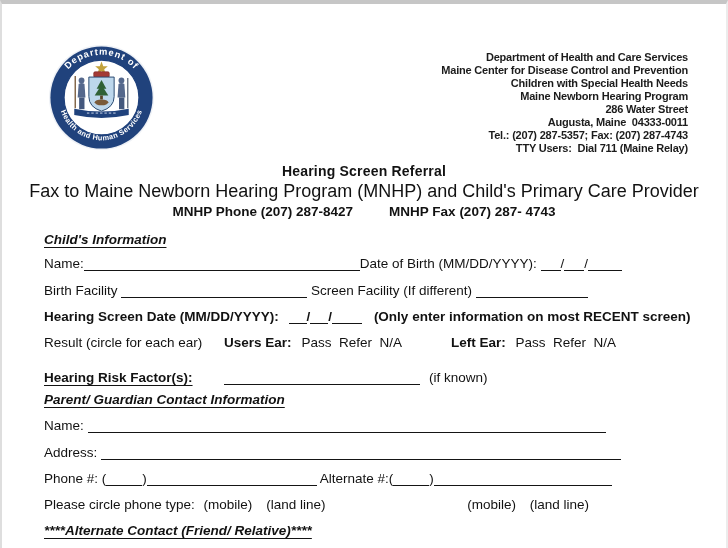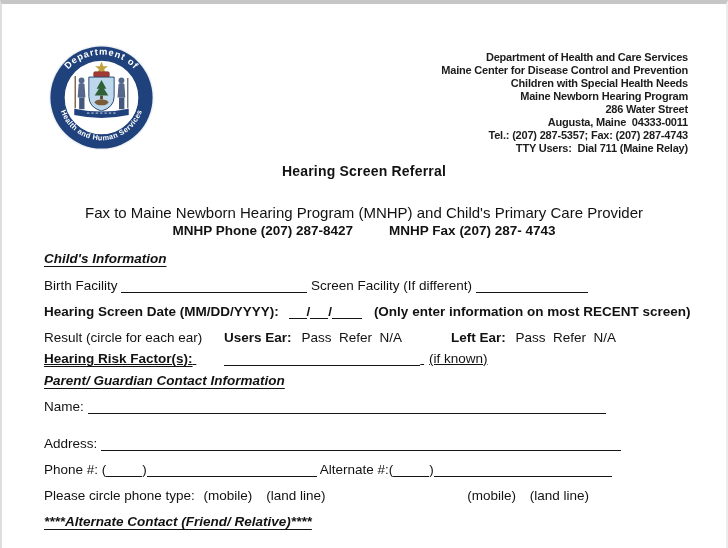--- a/index.html
+++ b/index.html
@@ -14,21 +14,21 @@
     border-right:2px solid #ececec;
     font-family:"Liberation Sans","DejaVu Sans",sans-serif;
     color:#121212;
     font-size:13.5px;
   }
   .logo-wrap { position:absolute; left:46px; top:40px; width:107px; height:107px; }
   .agency { text-align:right; padding:47px 38px 0 0; font-size:11px; font-weight:600;
             line-height:13px; letter-spacing:-0.2px; color:#1c1c1c; }
   .agency div { white-space:pre; }
   .doc-title { text-align:center; margin-top:8px; font-size:14px; font-weight:bold; letter-spacing:0.2px; }
-  .fax-note  { text-align:center; margin-top:25px; font-size:15px; }
+  .fax-note  { text-align:center; margin-top:2px; font-size:18px; }
   .mnhp-line { text-align:center; margin-top:2px; font-size:13.5px; font-weight:bold; }
   .mnhp-line .gap { display:inline-block; width:36px; }
   .body-col { padding:0 38px 0 42px; }
   .row { line-height:17px; white-space:nowrap; }
   .b { font-weight:bold; }
   .pre { white-space:pre; }
   .h { font-weight:bold; font-style:italic; text-decoration:underline;
        text-underline-offset:3px; text-decoration-thickness:1.3px;margin-top:19px; }
   .hu { font-weight:bold; text-decoration:underline;
         text-underline-offset:3px; text-decoration-thickness:1.3px; }
@@ -105,20 +105,24 @@
   <div class="mnhp-line">
     <span>MNHP Phone (207) 287-8427</span><span class="gap"></span><span>MNHP Fax (207) 287- 4743</span>
   </div>
 
   <div class="body-col">
 
     <div class="row" style="margin-top:12px;">
       <span class="h">Child's Information</span>
     </div>
 
+    <div class="row" style="margin-top:7px;">
+      <span>Name:</span><span class="bl" style="width:276px;"></span><span>Date of Birth (MM/DD/YYYY):</span>
+      <span class="bl" style="width:20px;"></span><span class="pre">/</span><span class="bl" style="width:20px;"></span><span class="pre">/</span><span class="bl" style="width:34px;"></span>
+    </div>
 
     <div class="row" style="margin-top:10px;">
       <span>Birth Facility</span>
       <span class="bl" style="width:186px;"></span>
       <span>Screen Facility (If different)</span>
       <span class="bl" style="width:112px;"></span>
     </div>
 
     <div class="row" style="margin-top:9px;font-weight:bold;">
       <span>Hearing Screen Date (MM/DD/YYYY):</span>
@@ -127,36 +131,36 @@
     </div>
 
     <div class="row" style="margin-top:9px;">
       <span>Result (circle for each ear)</span>
       <span class="b" style="margin-left:18px;">Users Ear:</span>
       <span class="pre" style="margin-left:6px;">Pass  Refer  N/A</span>
       <span class="b" style="margin-left:46px;">Left Ear:</span>
       <span class="pre" style="margin-left:6px;">Pass  Refer  N/A</span>
     </div>
 
-    <div class="row" style="margin-top:4px;text-decoration:underline;">
+    <div class="row" style="margin-top:18px;">
       <span class="hu">Hearing Risk Factor(s):</span>
       <span class="bl" style="width:196px;margin-left:28px;"></span>
       <span style="margin-left:5px;">(if known)</span>
     </div>
 
     <div class="row" style="margin-top:5px;">
       <span class="h">Parent/ Guardian Contact Information</span>
     </div>
 
     <div class="row" style="margin-top:9px;">
       <span>Name:</span>
       <span class="bl" style="width:518px;"></span>
     </div>
 
-    <div class="row" style="margin-top:20px;">
+    <div class="row" style="margin-top:10px;">
       <span>Address:</span>
       <span class="bl" style="width:520px;"></span>
     </div>
 
     <div class="row" style="margin-top:9px;">
       <span>Phone #: (</span><span class="bl" style="width:36px;"></span><span>)</span><span class="bl" style="width:170px;"></span>
       <span>Alternate #:(</span><span class="bl" style="width:36px;"></span><span>)</span><span class="bl" style="width:178px;"></span>
     </div>
 
     <div class="row" style="margin-top:9px;">

